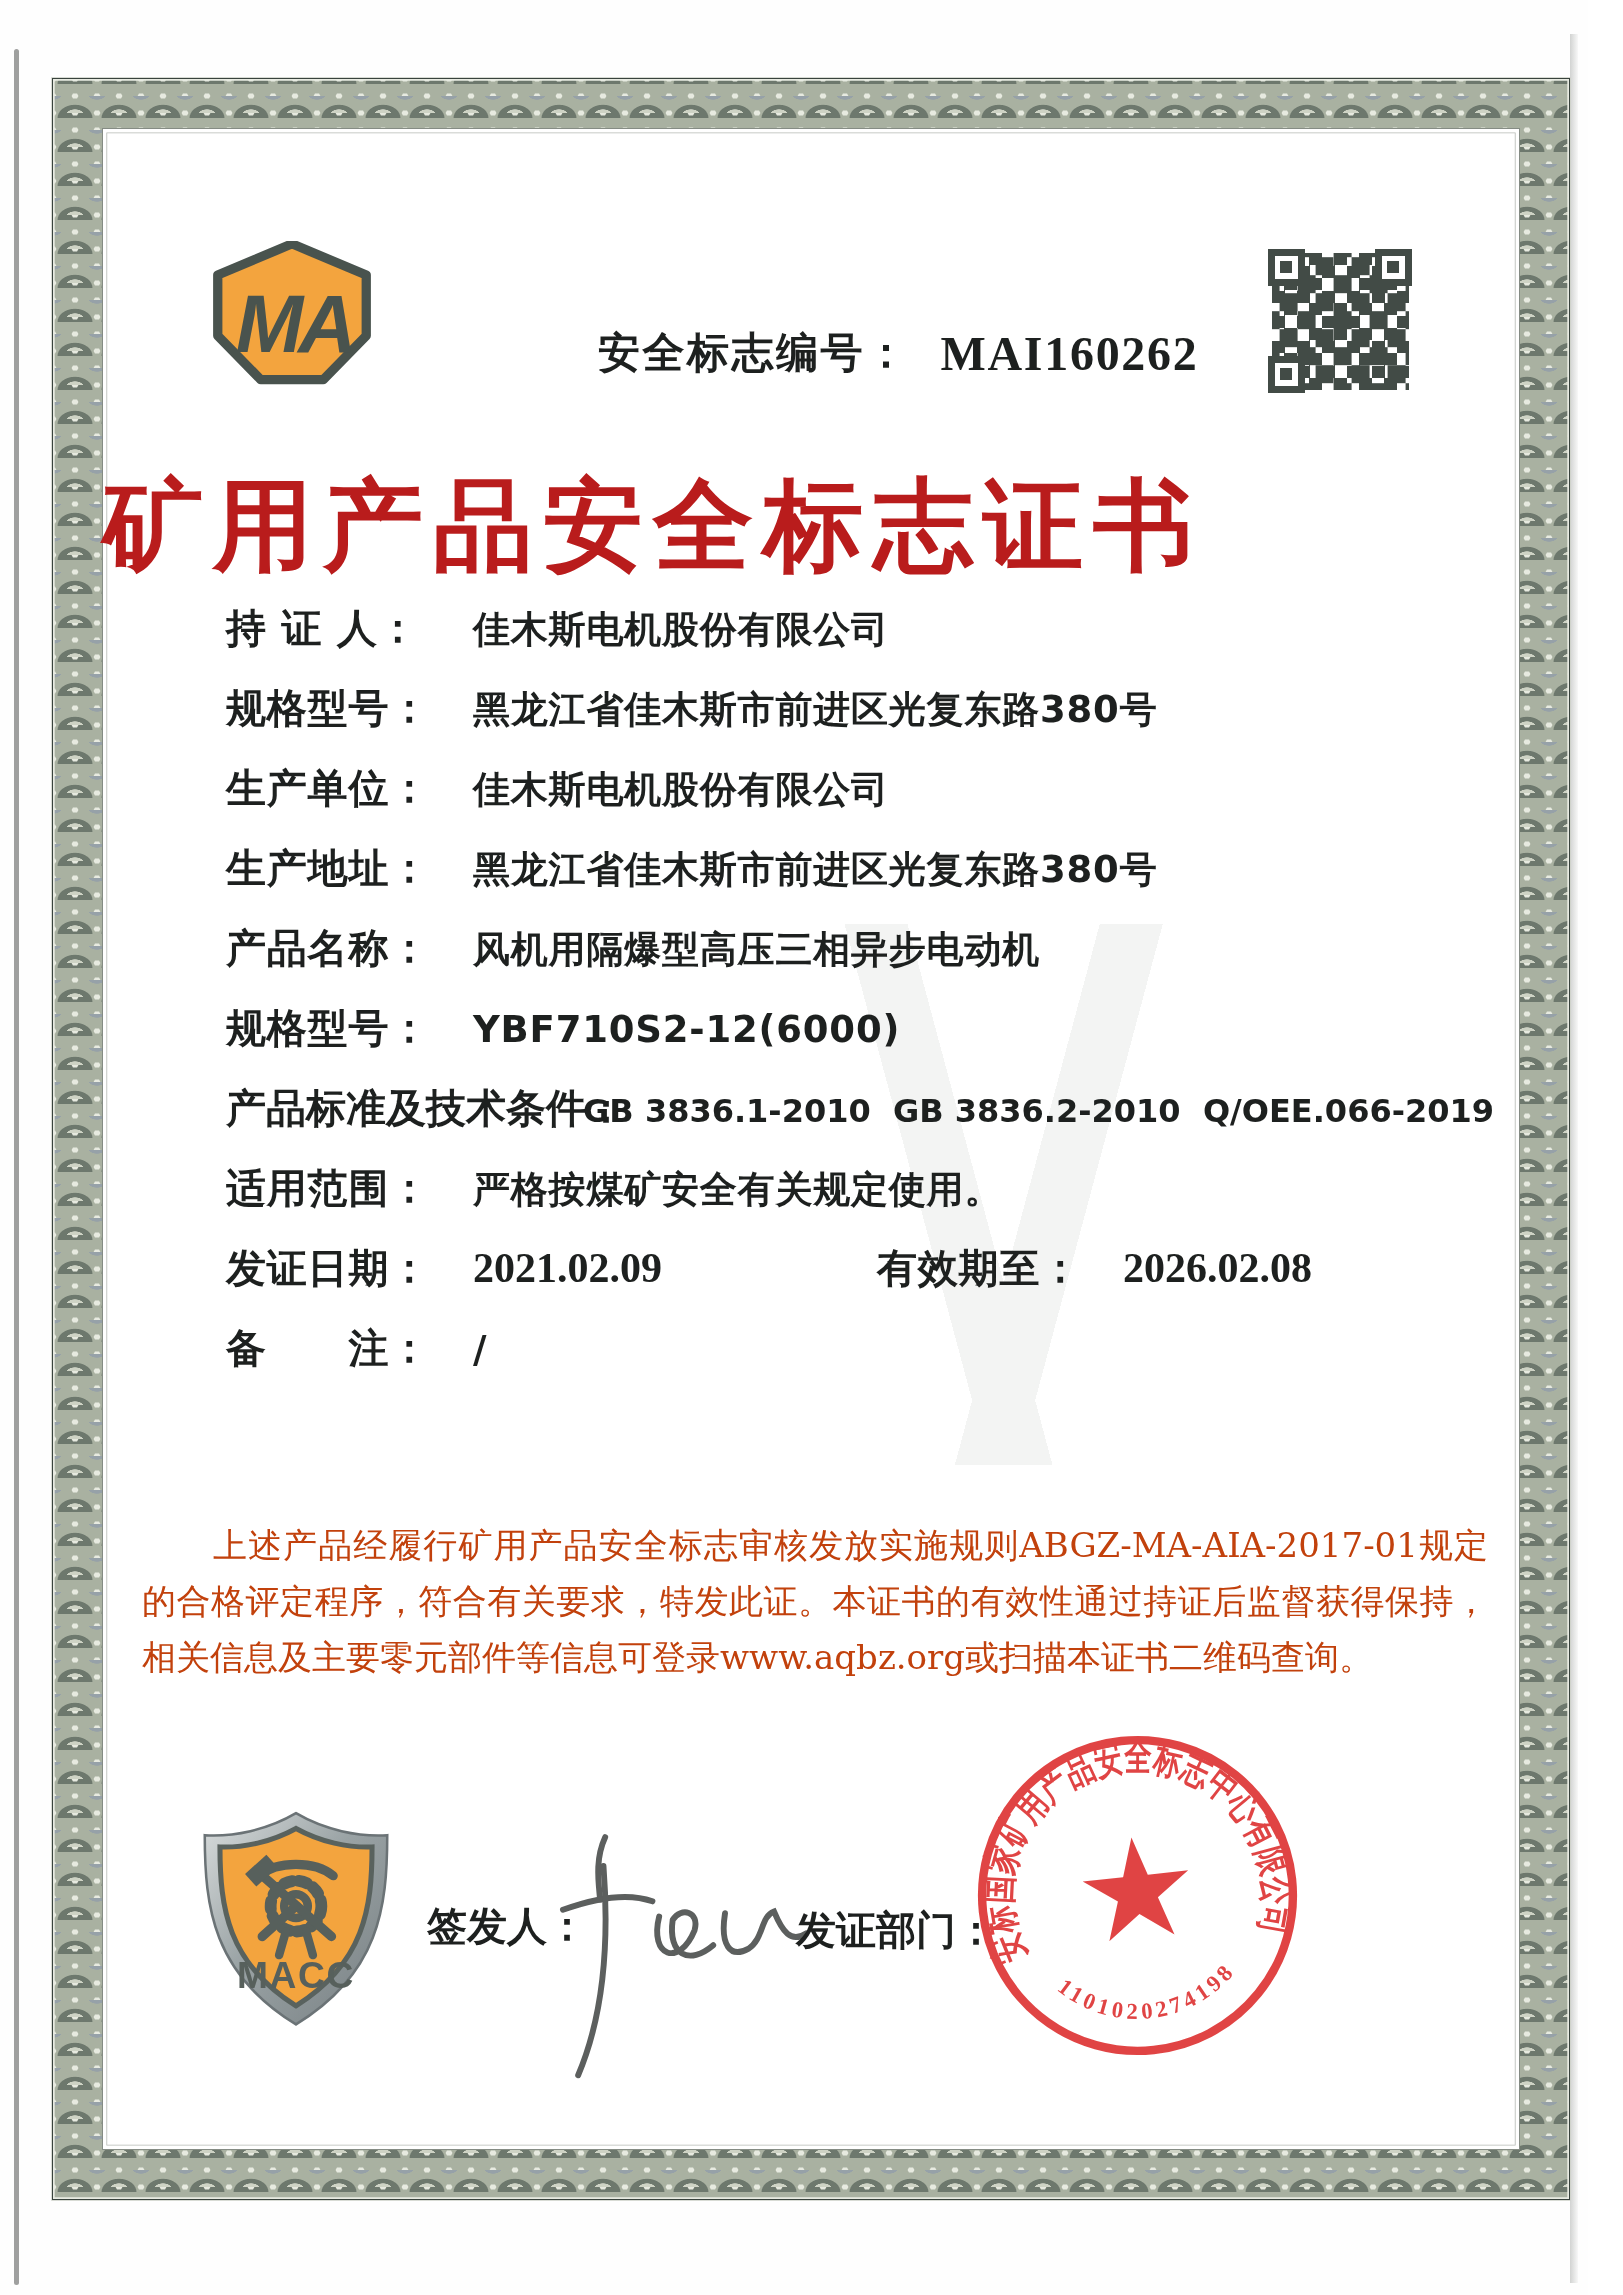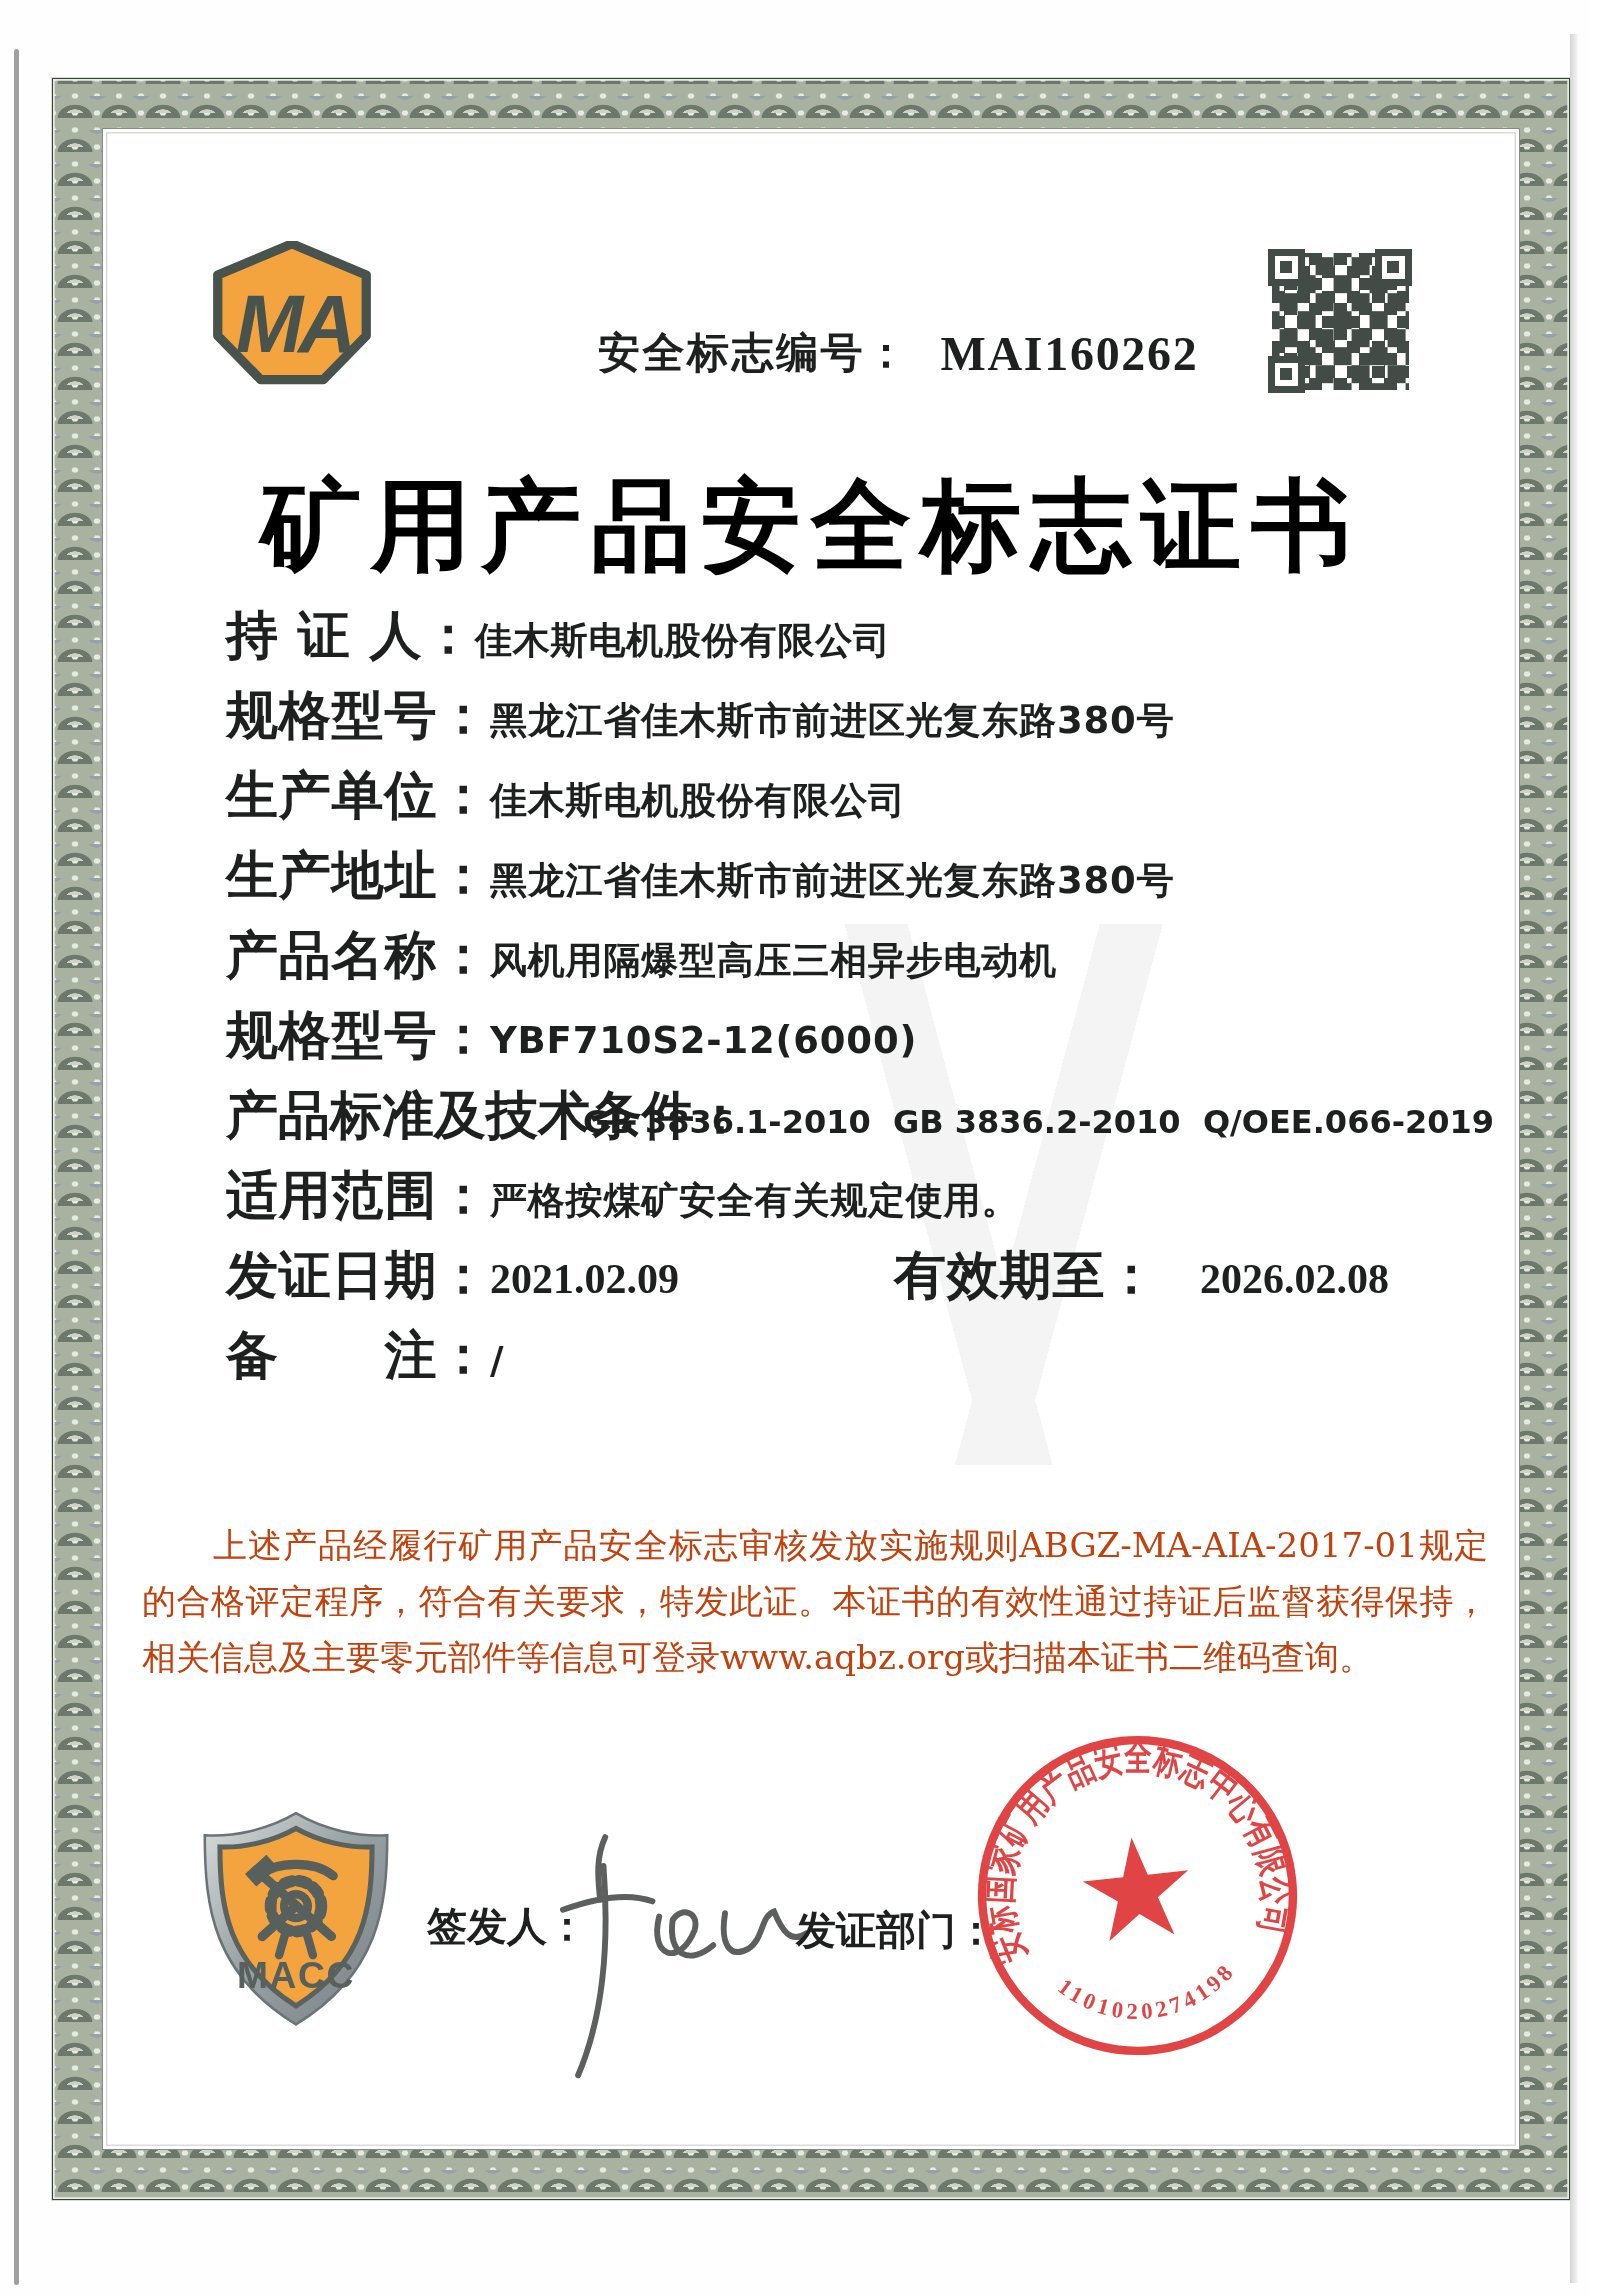--- a/index.html
+++ b/index.html
@@ -38,27 +38,27 @@
   .qr{position:absolute;left:1160px;top:115px;width:154px;height:154px;background:#fff;}
   .qr-noise{position:absolute;inset:8.5px;
         background-image:
           repeating-conic-gradient(#424b46 0% 25%, rgba(0,0,0,0) 0% 50%),
           repeating-conic-gradient(rgba(0,0,0,0) 0% 25%, #424b46 0% 50%);
         background-size:25px 25px,36px 36px;background-position:0 0,7.6px 4.2px;}
   .qr-finder{position:absolute;width:37px;height:37px;border:7.6px solid #424b46;background:#fff;box-sizing:border-box;}
   .qr-finder::after{content:"";position:absolute;left:5px;top:5px;width:12px;height:12px;background:#424b46;}
   .qr-tl{left:5px;top:5px;} .qr-tr{right:5px;top:5px;} .qr-bl{left:5px;bottom:5px;}
   
-  .title{position:absolute;left:0;top:331px;width:100%;text-align:center;
+  .title{position:absolute;left:0;top:331px;width:100%;
         font-family:"Liberation Serif","DejaVu Serif",serif;
-        font-size:100px;font-weight:900;letter-spacing:10px;color:#000000;white-space:nowrap;}
+        font-size:100px;font-weight:900;letter-spacing:10px;color:#b91c1c;white-space:nowrap;}
   
   .fields{position:absolute;left:123px;top:472px;width:1268px;}
   .frow{display:flex;align-items:baseline;height:80px;}
-  .f-label{font-size:52px;font-weight:700;min-width:247px;white-space:pre;letter-spacing:0.8px;}
+  .f-label{font-size:40px;font-weight:700;min-width:247px;white-space:pre;letter-spacing:0.8px;}
   .f-value{font-size:37px;font-weight:700;white-space:pre;letter-spacing:0.8px;}
   .row-wide .f-label{min-width:0;margin-right:24px;letter-spacing:0;}
   .row-wide .f-value{font-size:32px;letter-spacing:0;}
   .date-value{font-family:"Liberation Serif","DejaVu Serif",serif;font-size:42px;font-weight:700;white-space:pre;}
   .dv-issue{width:404px;}
   .dv-valid{margin-left:42px;}
   
   .statement{position:absolute;left:39px;top:1388px;width:1346px;
         font-family:"DejaVu Serif","Liberation Serif",serif;
         font-size:34px;line-height:56px;text-indent:71px;text-align:justify;color:#c2410c;}

